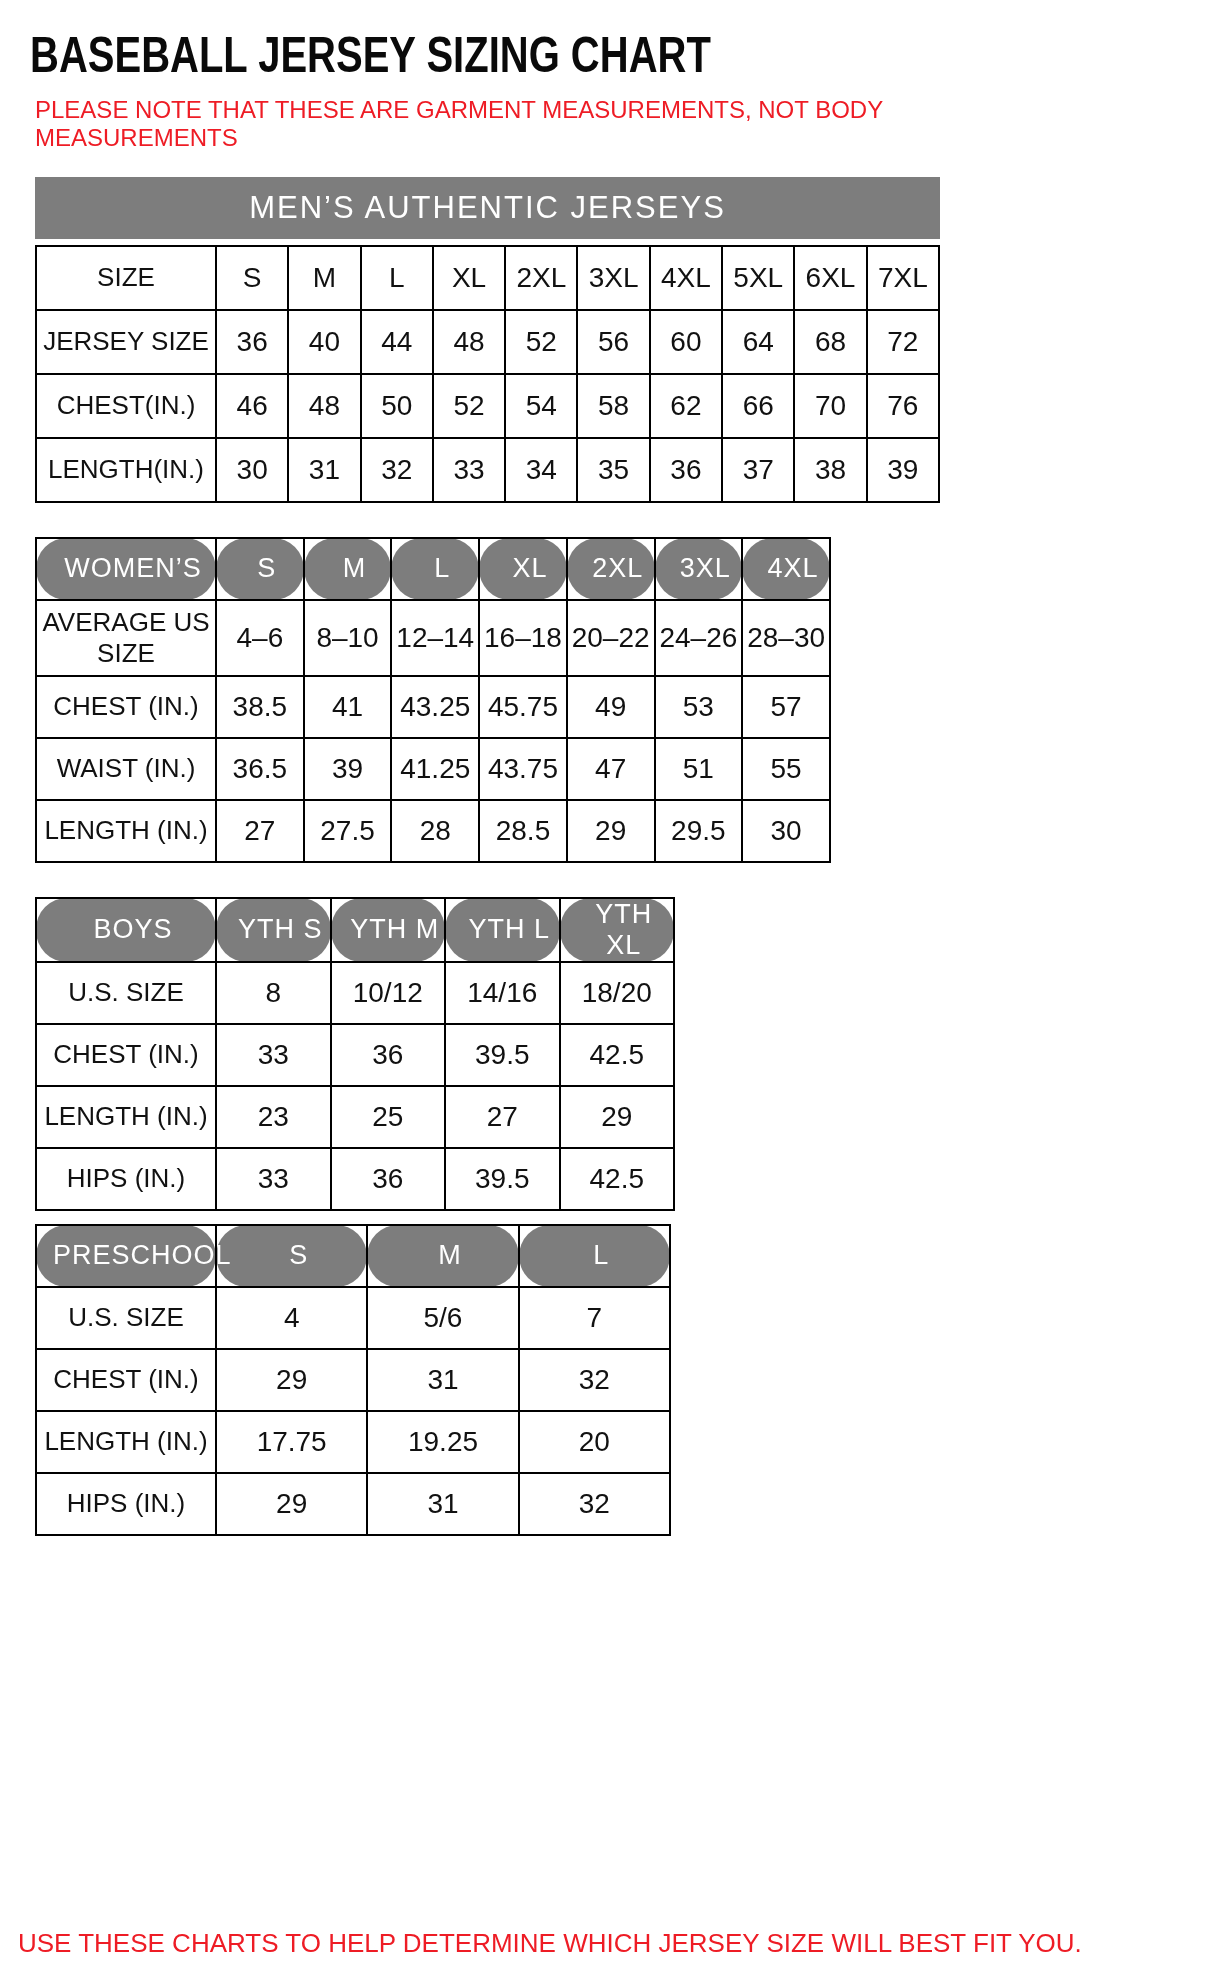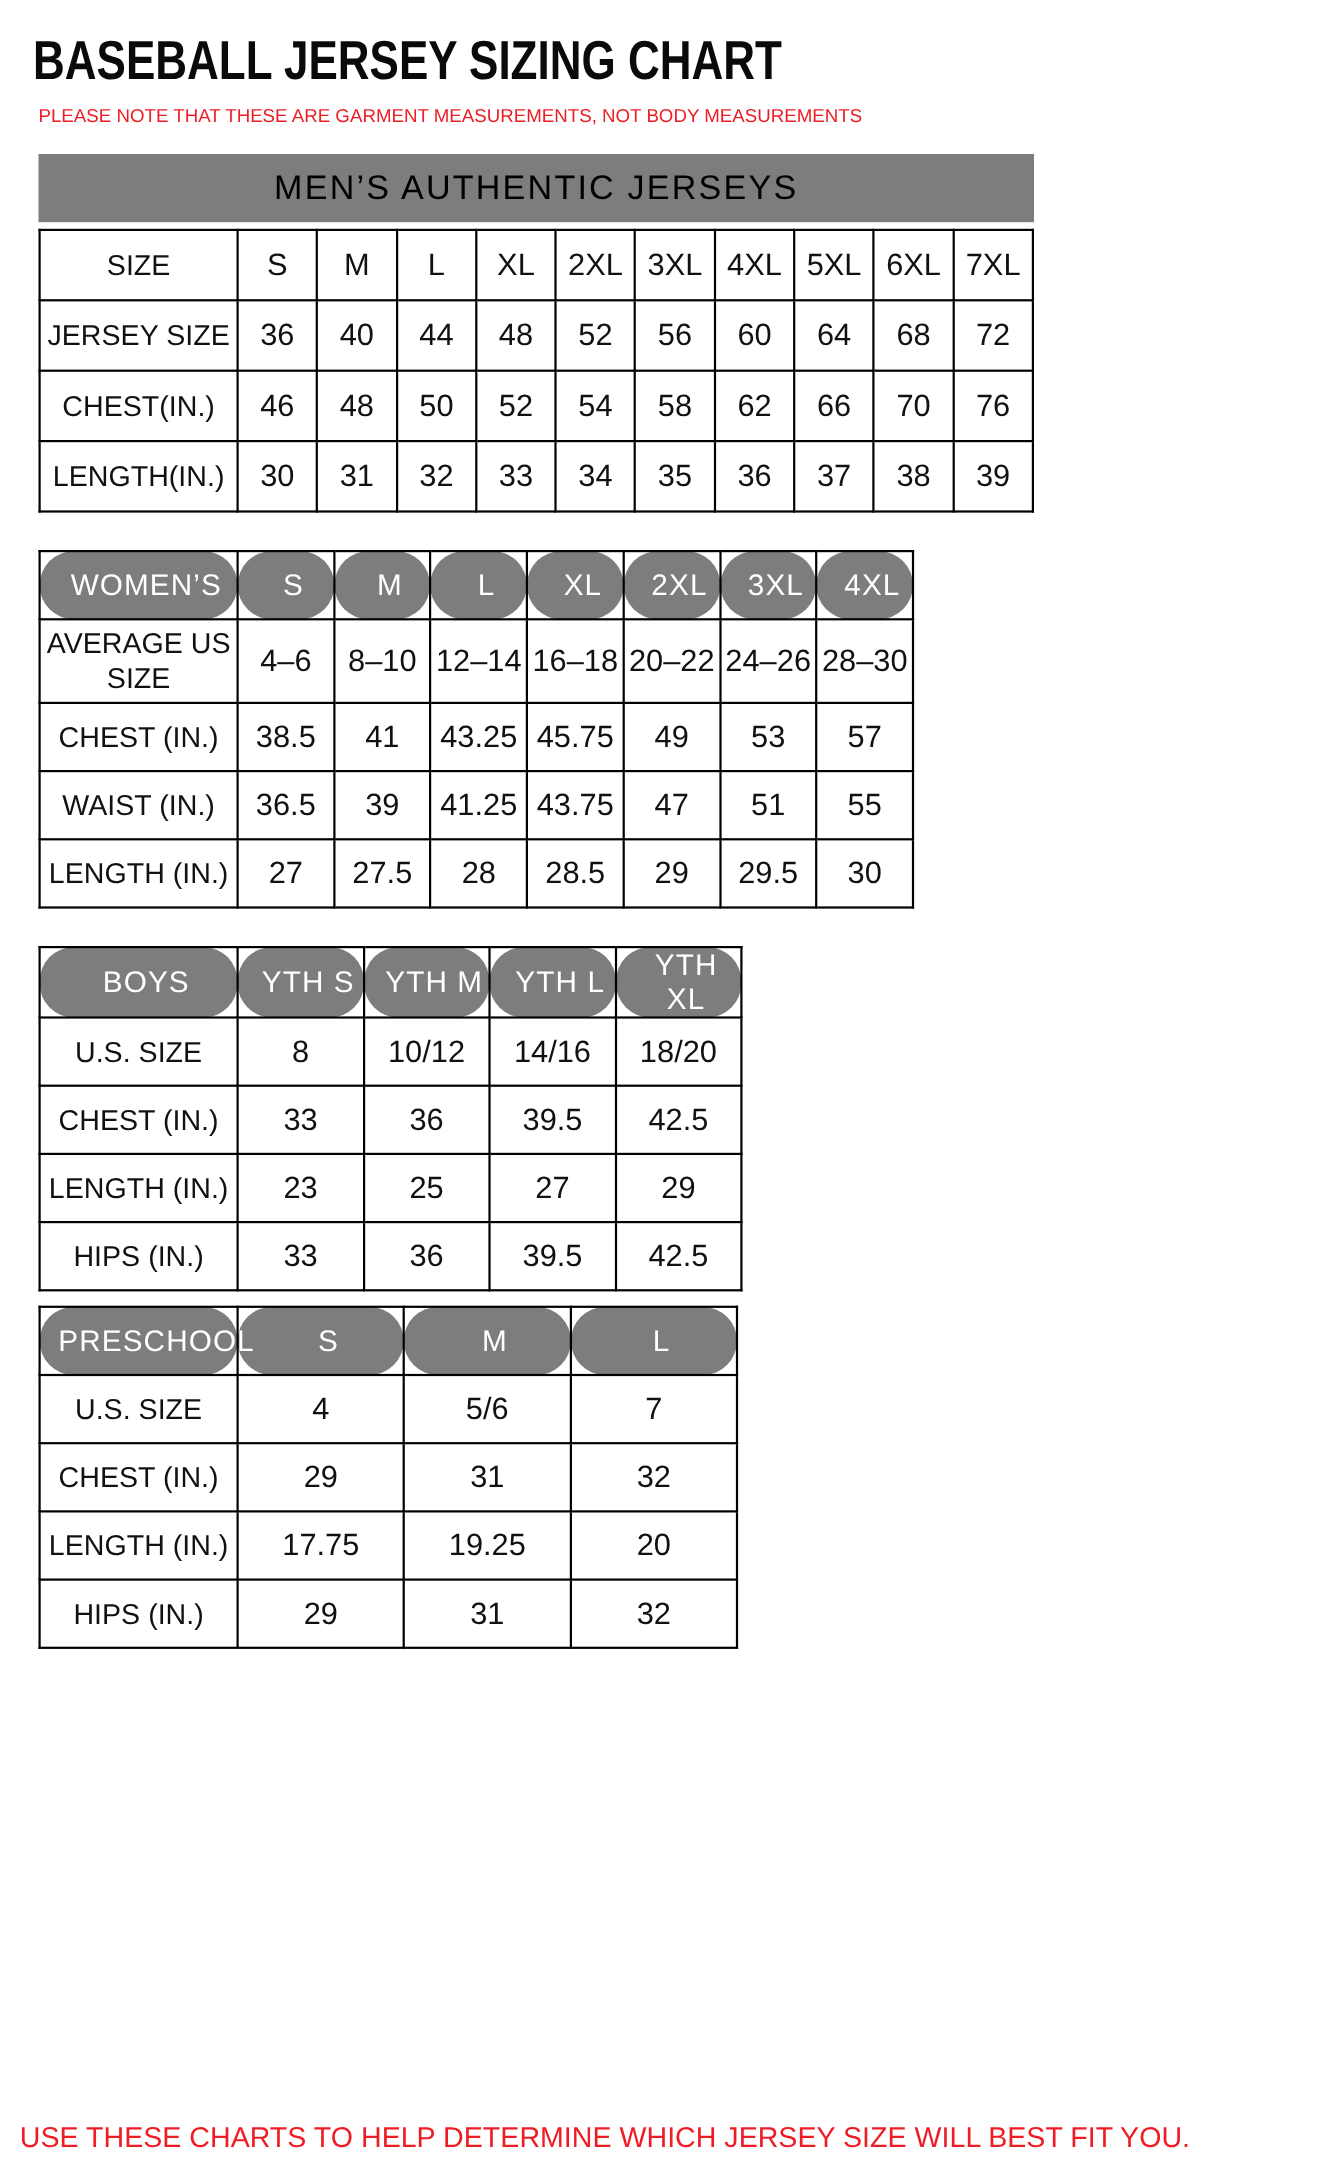--- a/index.html
+++ b/index.html
@@ -21,30 +21,30 @@
     font-weight: bold;
     letter-spacing: 0px;
     white-space: nowrap;
     transform: scaleX(0.80);
     transform-origin: left top;
     color: #0a0a0a;
   }
   .note {
     margin: 12px 0 0 35px;
     max-width: 900px;
-    font-size: 17px;
+    font-size: 24px;
     line-height: 1.18;
     color: #ee1c25;
   }
   .mens-bar {
     margin: 24px 0 6px 35px;
     width: 905px;
     height: 62px;
     background: #7d7d7d;
-    color: #000000;
+    color: #ffffff;
     display: flex;
     align-items: center;
     justify-content: center;
     font-size: 31px;
     letter-spacing: 2px;
   }
   table.t {
     border-collapse: collapse;
     table-layout: fixed;
     margin-left: 35px;

